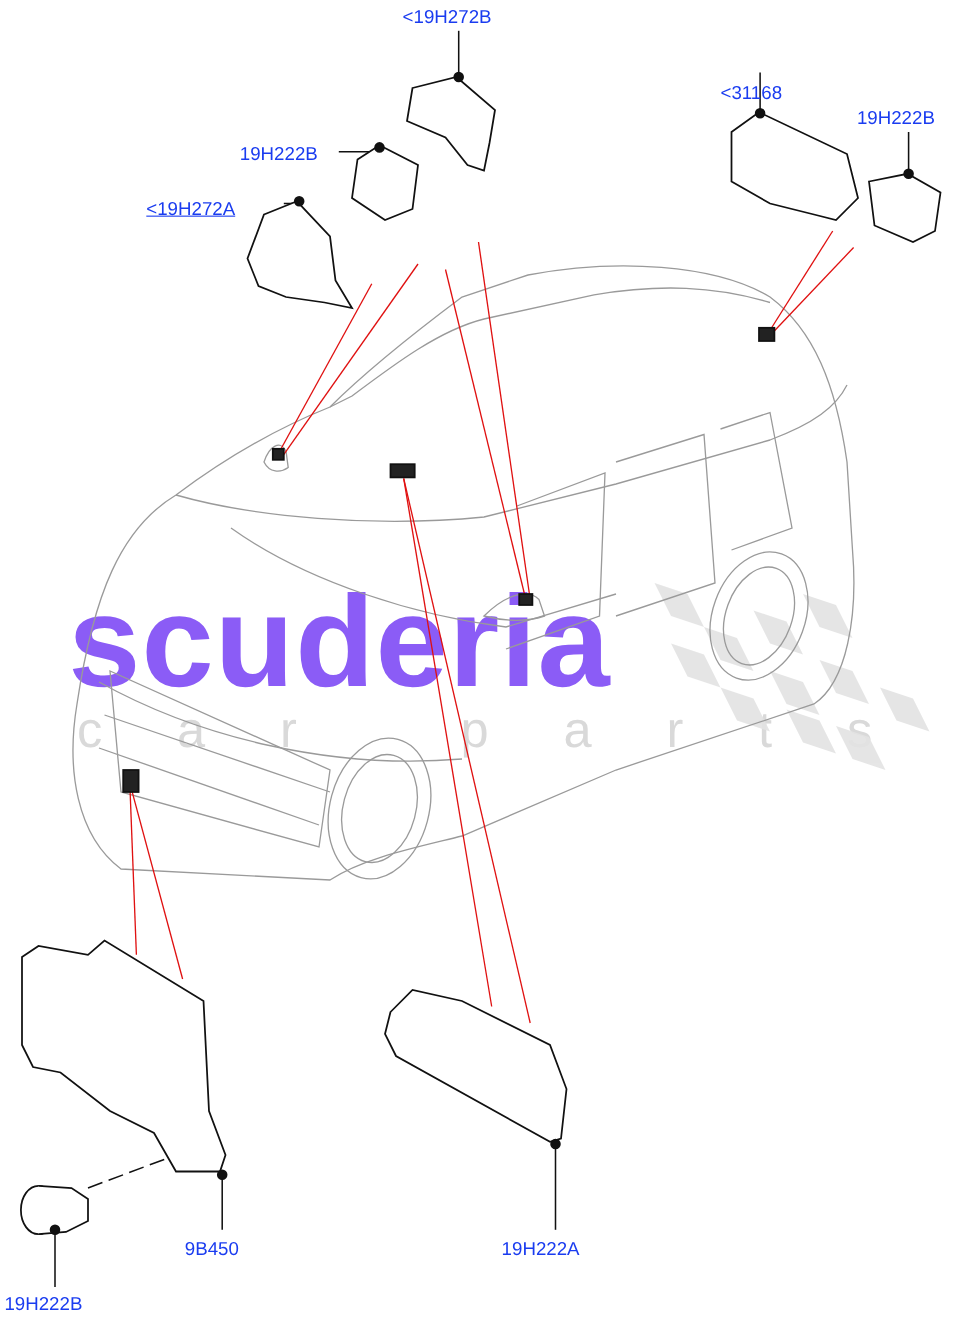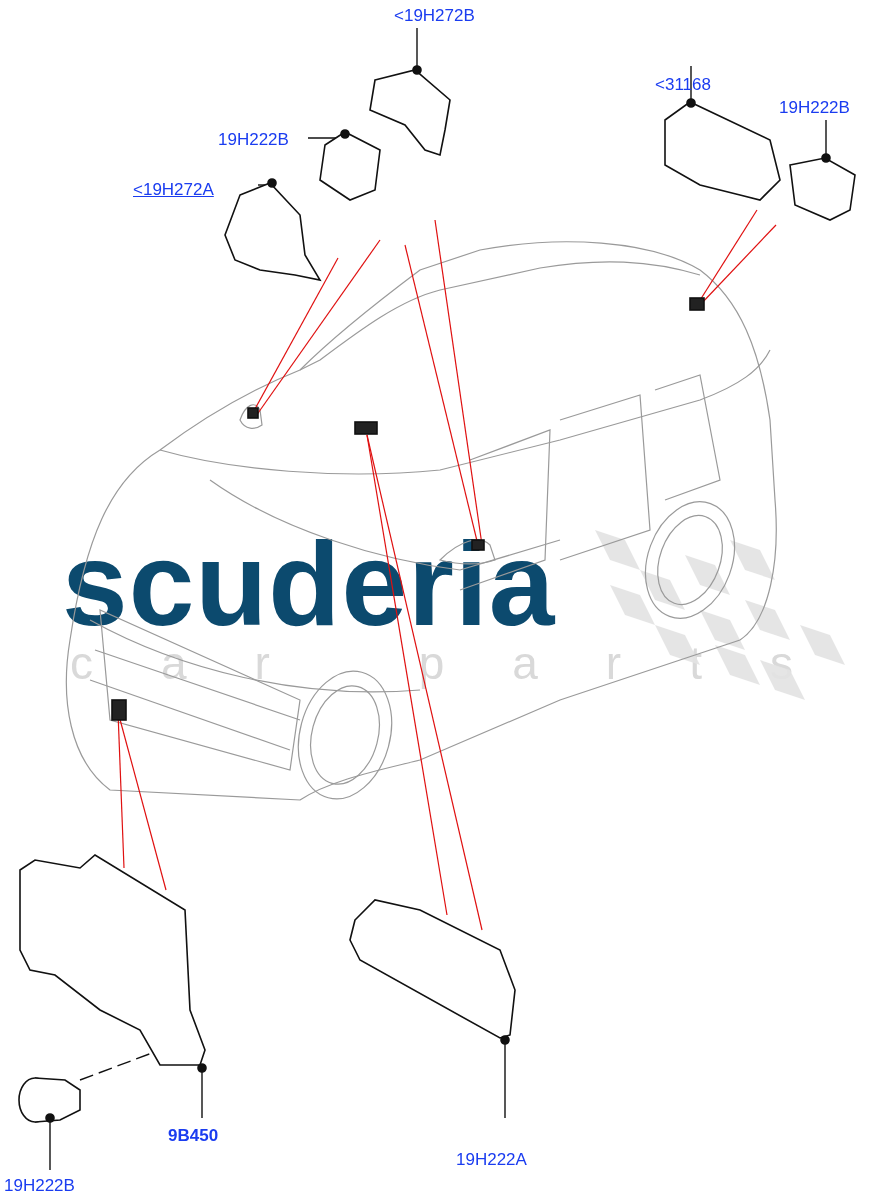--- a/index.html
+++ b/index.html
@@ -1,19 +1,19 @@
 <!DOCTYPE html>
 <html><head>
 <meta charset="utf-8">
 <style>
   html,body{margin:0;padding:0;background:#fff;}
   body{width:875px;height:1200px;position:relative;overflow:hidden;font-family:"Liberation Sans",sans-serif;}
   #stage{position:absolute;left:0;top:0;width:875px;height:1200px;}
   .label{position:absolute;color:#1a3cf0;font-size:17px;line-height:20px;white-space:nowrap;cursor:pointer;}
-  .wm-big{position:absolute;left:62px;top:525px;font-size:118px;font-weight:bold;color:#0c4a6e;letter-spacing:1px;line-height:1;}
+  .wm-big{position:absolute;left:62px;top:525px;font-size:118px;font-weight:bold;color:#8b5cf6;letter-spacing:1px;line-height:1;}
   .wm-small{position:absolute;left:70px;top:640px;font-size:46px;color:#d9d9d9;letter-spacing:68px;line-height:1;}
   svg{position:absolute;left:0;top:0;}
 </style>
 </head>
 <body>
 
 <div id="stage">
 
   <div class="wm-big">scuderia</div>
   <div class="wm-small">car parts</div>
@@ -107,21 +107,21 @@
       <circle cx="505" cy="1040" r="4" fill="#111"></circle>
 
       <rect x="355" y="422" width="22" height="12" fill="#222"></rect>
       <rect x="112" y="700" width="14" height="20" fill="#222"></rect>
       <rect x="690" y="298" width="14" height="12" fill="#222"></rect>
       <rect x="472" y="540" width="12" height="10" fill="#222"></rect>
       <rect x="248" y="408" width="10" height="10" fill="#222"></rect>
     </g>
   </svg>
 
-  <div class="label" style="left:366px;top:6px;margin-left:28px;">&lt;19H272B</div>
+  <div class="label" style="left:366px;top:6px;">&lt;19H272B</div>
   <div class="label" style="left:655px;top:44px;margin-top:31px;">&lt;31168</div>
   <div class="label" style="left:779px;top:98px;">19H222B</div>
   <div class="label" style="left:218px;top:130px;">19H222B</div>
   <div class="label" style="left:133px;top:180px;text-decoration:underline;">&lt;19H272A</div>
-  <div class="label" style="left:168px;top:1126px;font-weight:bold;">9B450</div>
-  <div class="label" style="left:456px;top:1150px;">19H222A</div>
+  <div class="label" style="left:168px;top:1126px;">9B450</div>
+  <div class="label" style="left:456px;top:1126px;">19H222A</div>
   <div class="label" style="left:4px;top:1176px;">19H222B</div>
 </div>
 
 </body></html>

